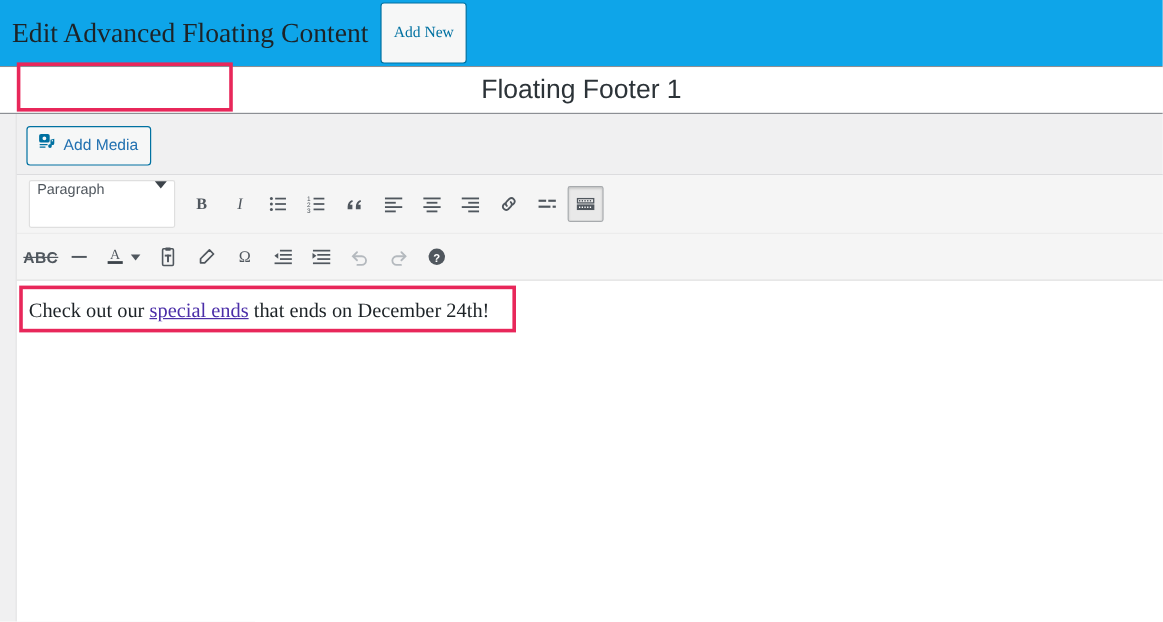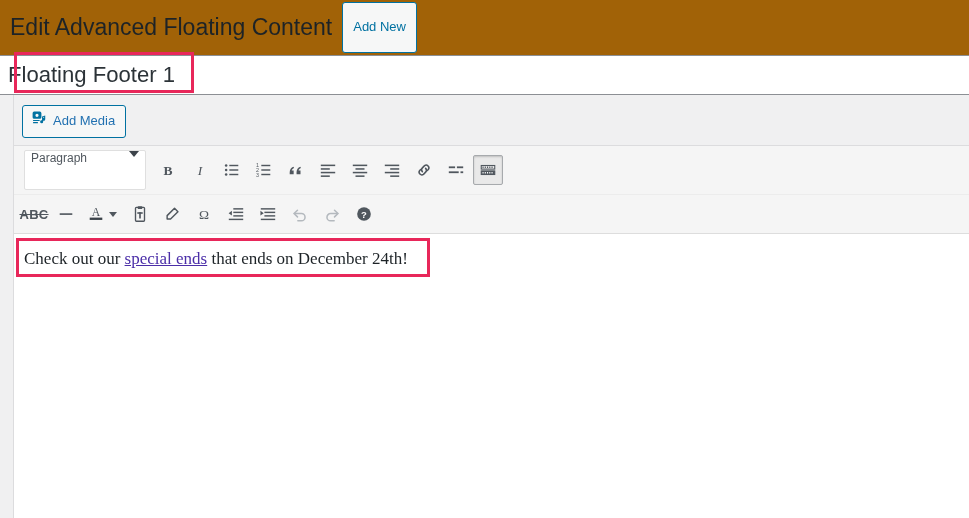--- a/index.html
+++ b/index.html
@@ -15,22 +15,23 @@
     color: #3c434a;
     overflow: hidden;
   }
 
   
   .page-header {
     height: 55px;
     display: flex;
     align-items: center;
     padding-left: 10px;
-    background: #a16207;
-    box-sizing: border-box;
+    background: #0ea5e9;
+    box-sizing: border-box;
+    font-family: Liberation Serif, serif;
   }
   .page-title {
     font-size: 23px;
     font-weight: 400;
     line-height: 1.3;
     color: #1d2327;
     margin: 0;
     padding-right: 10px;
     white-space: nowrap;
   }
@@ -66,20 +67,21 @@
     outline: none;
     padding: 3px 8px;
     margin: 0;
     box-sizing: border-box;
     font-family: "Liberation Sans", sans-serif;
     font-size: 1.7em;
     font-weight: 400;
     line-height: 100%;
     color: #2c3338;
     background: #ffffff;
+    text-align: center;
   }
 
   
   .annot {
     position: absolute;
     border: 3px solid #e8275a;
     box-sizing: border-box;
     pointer-events: none;
     z-index: 20;
   }

